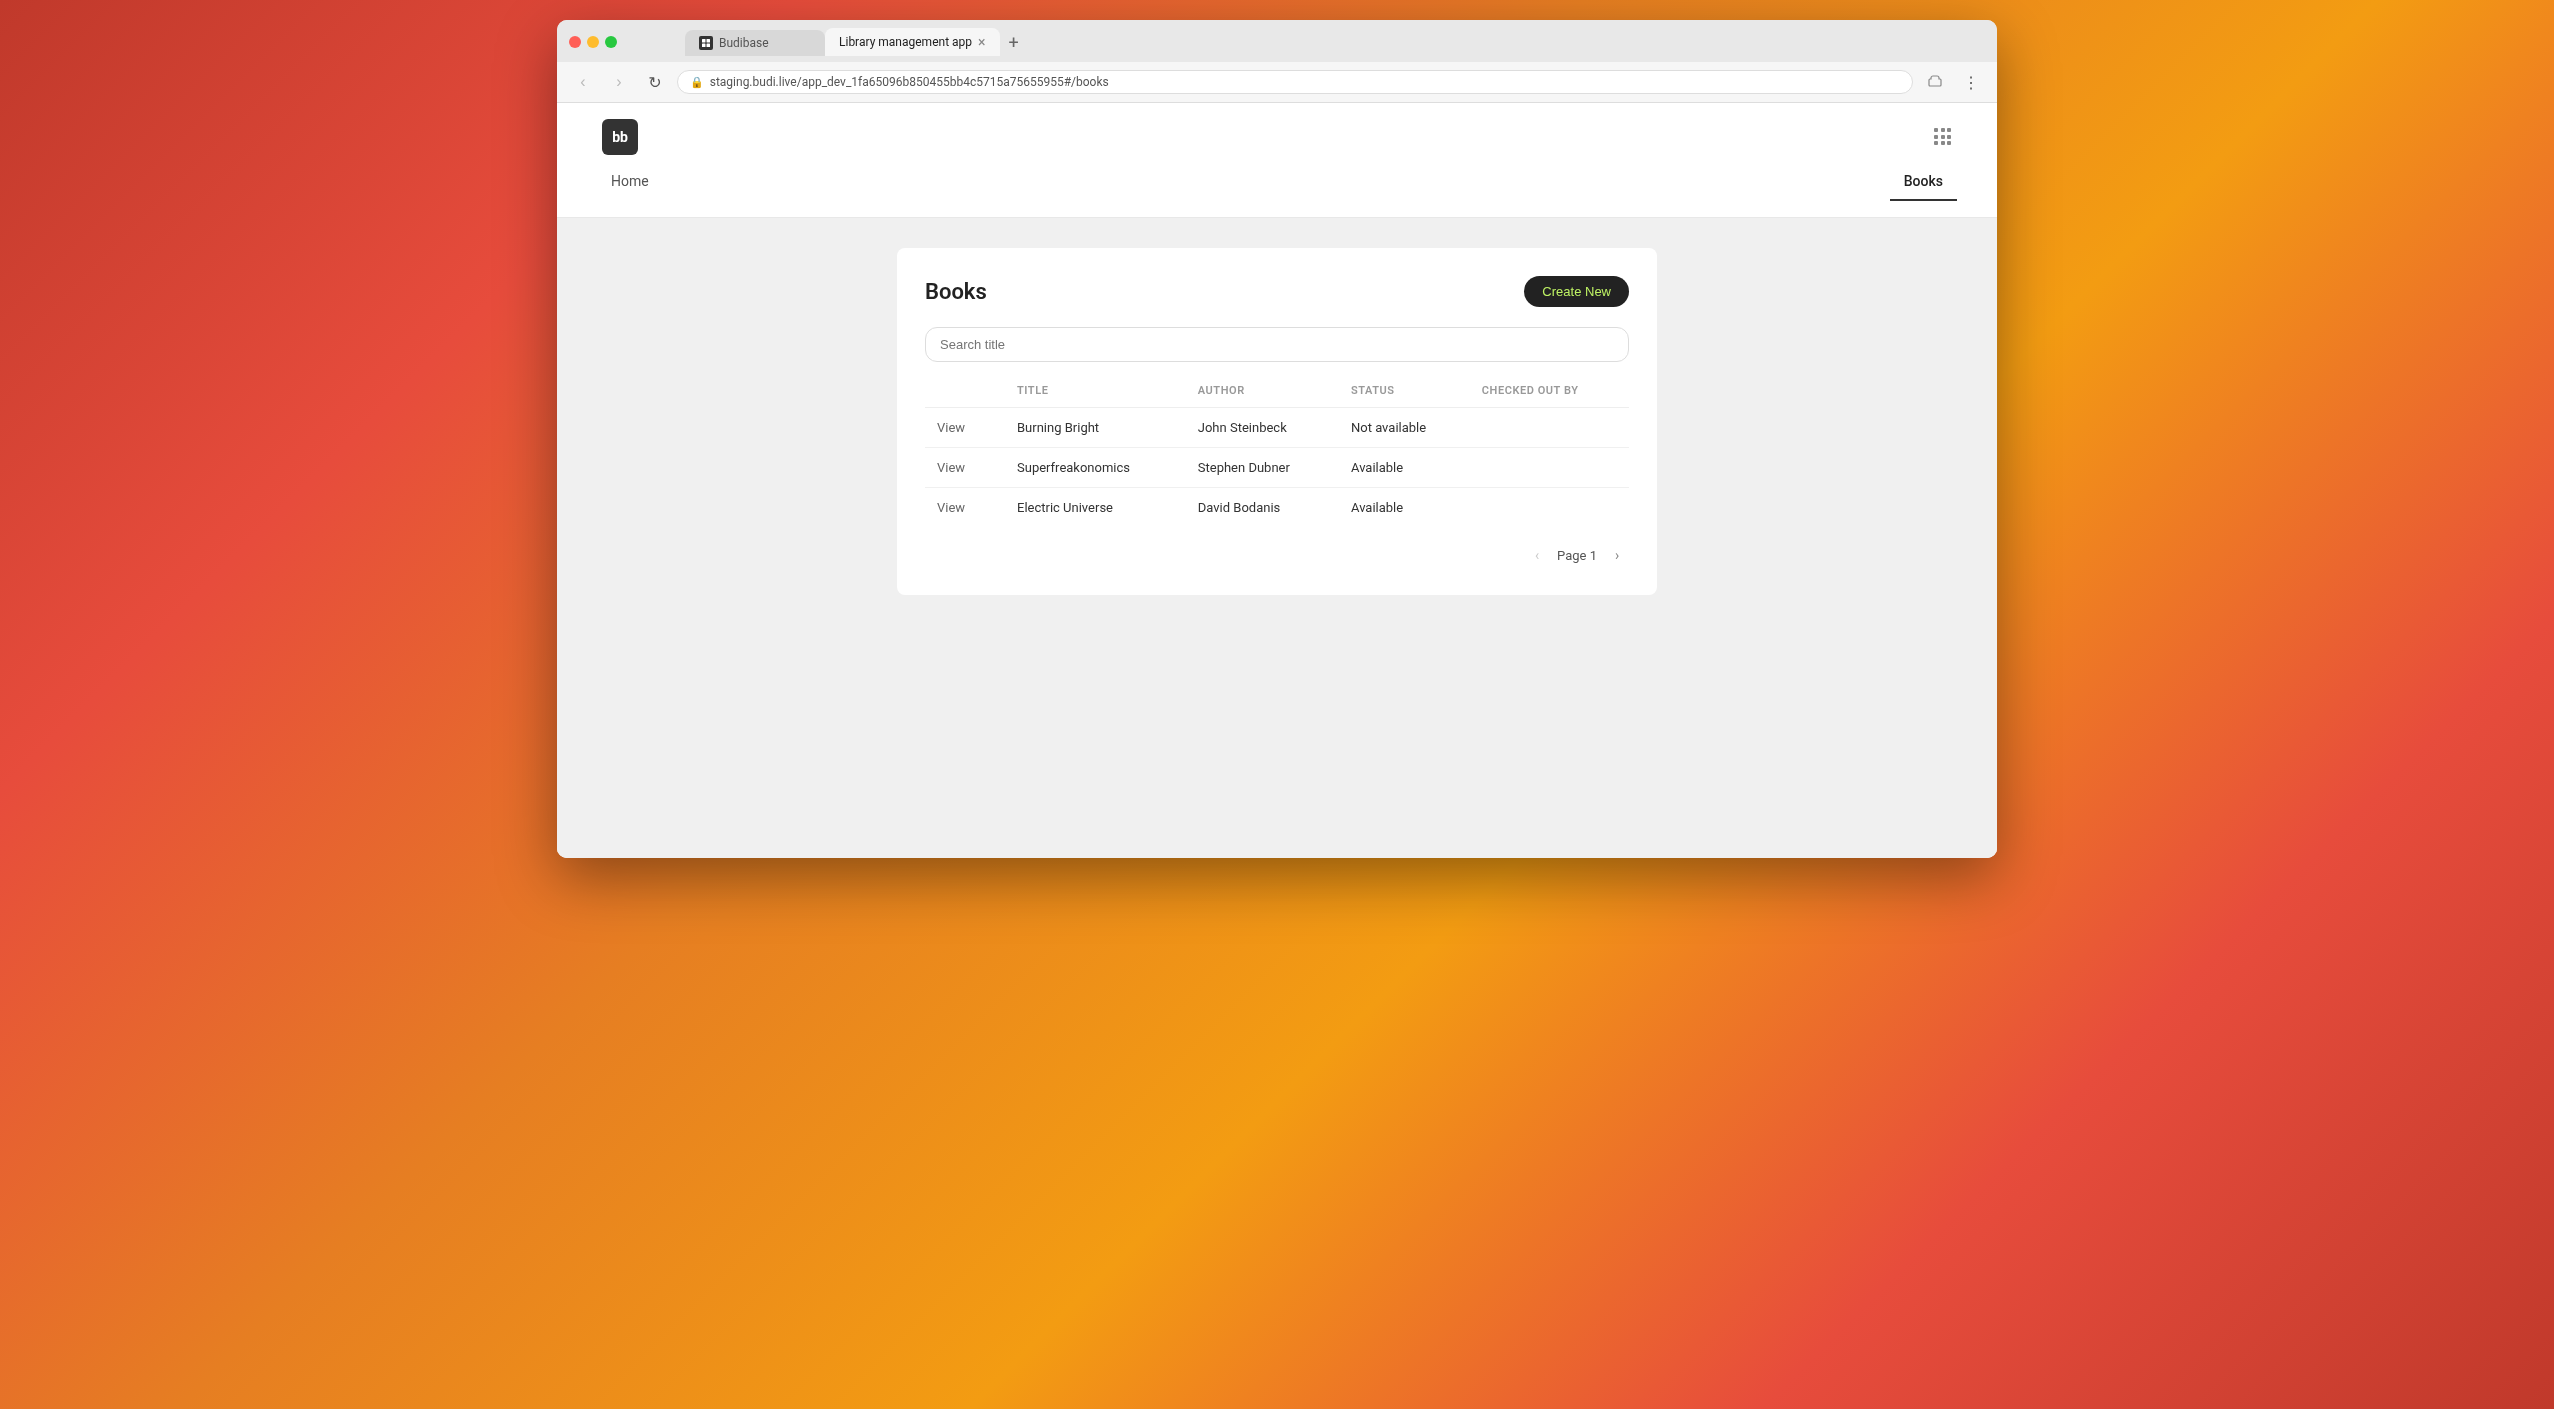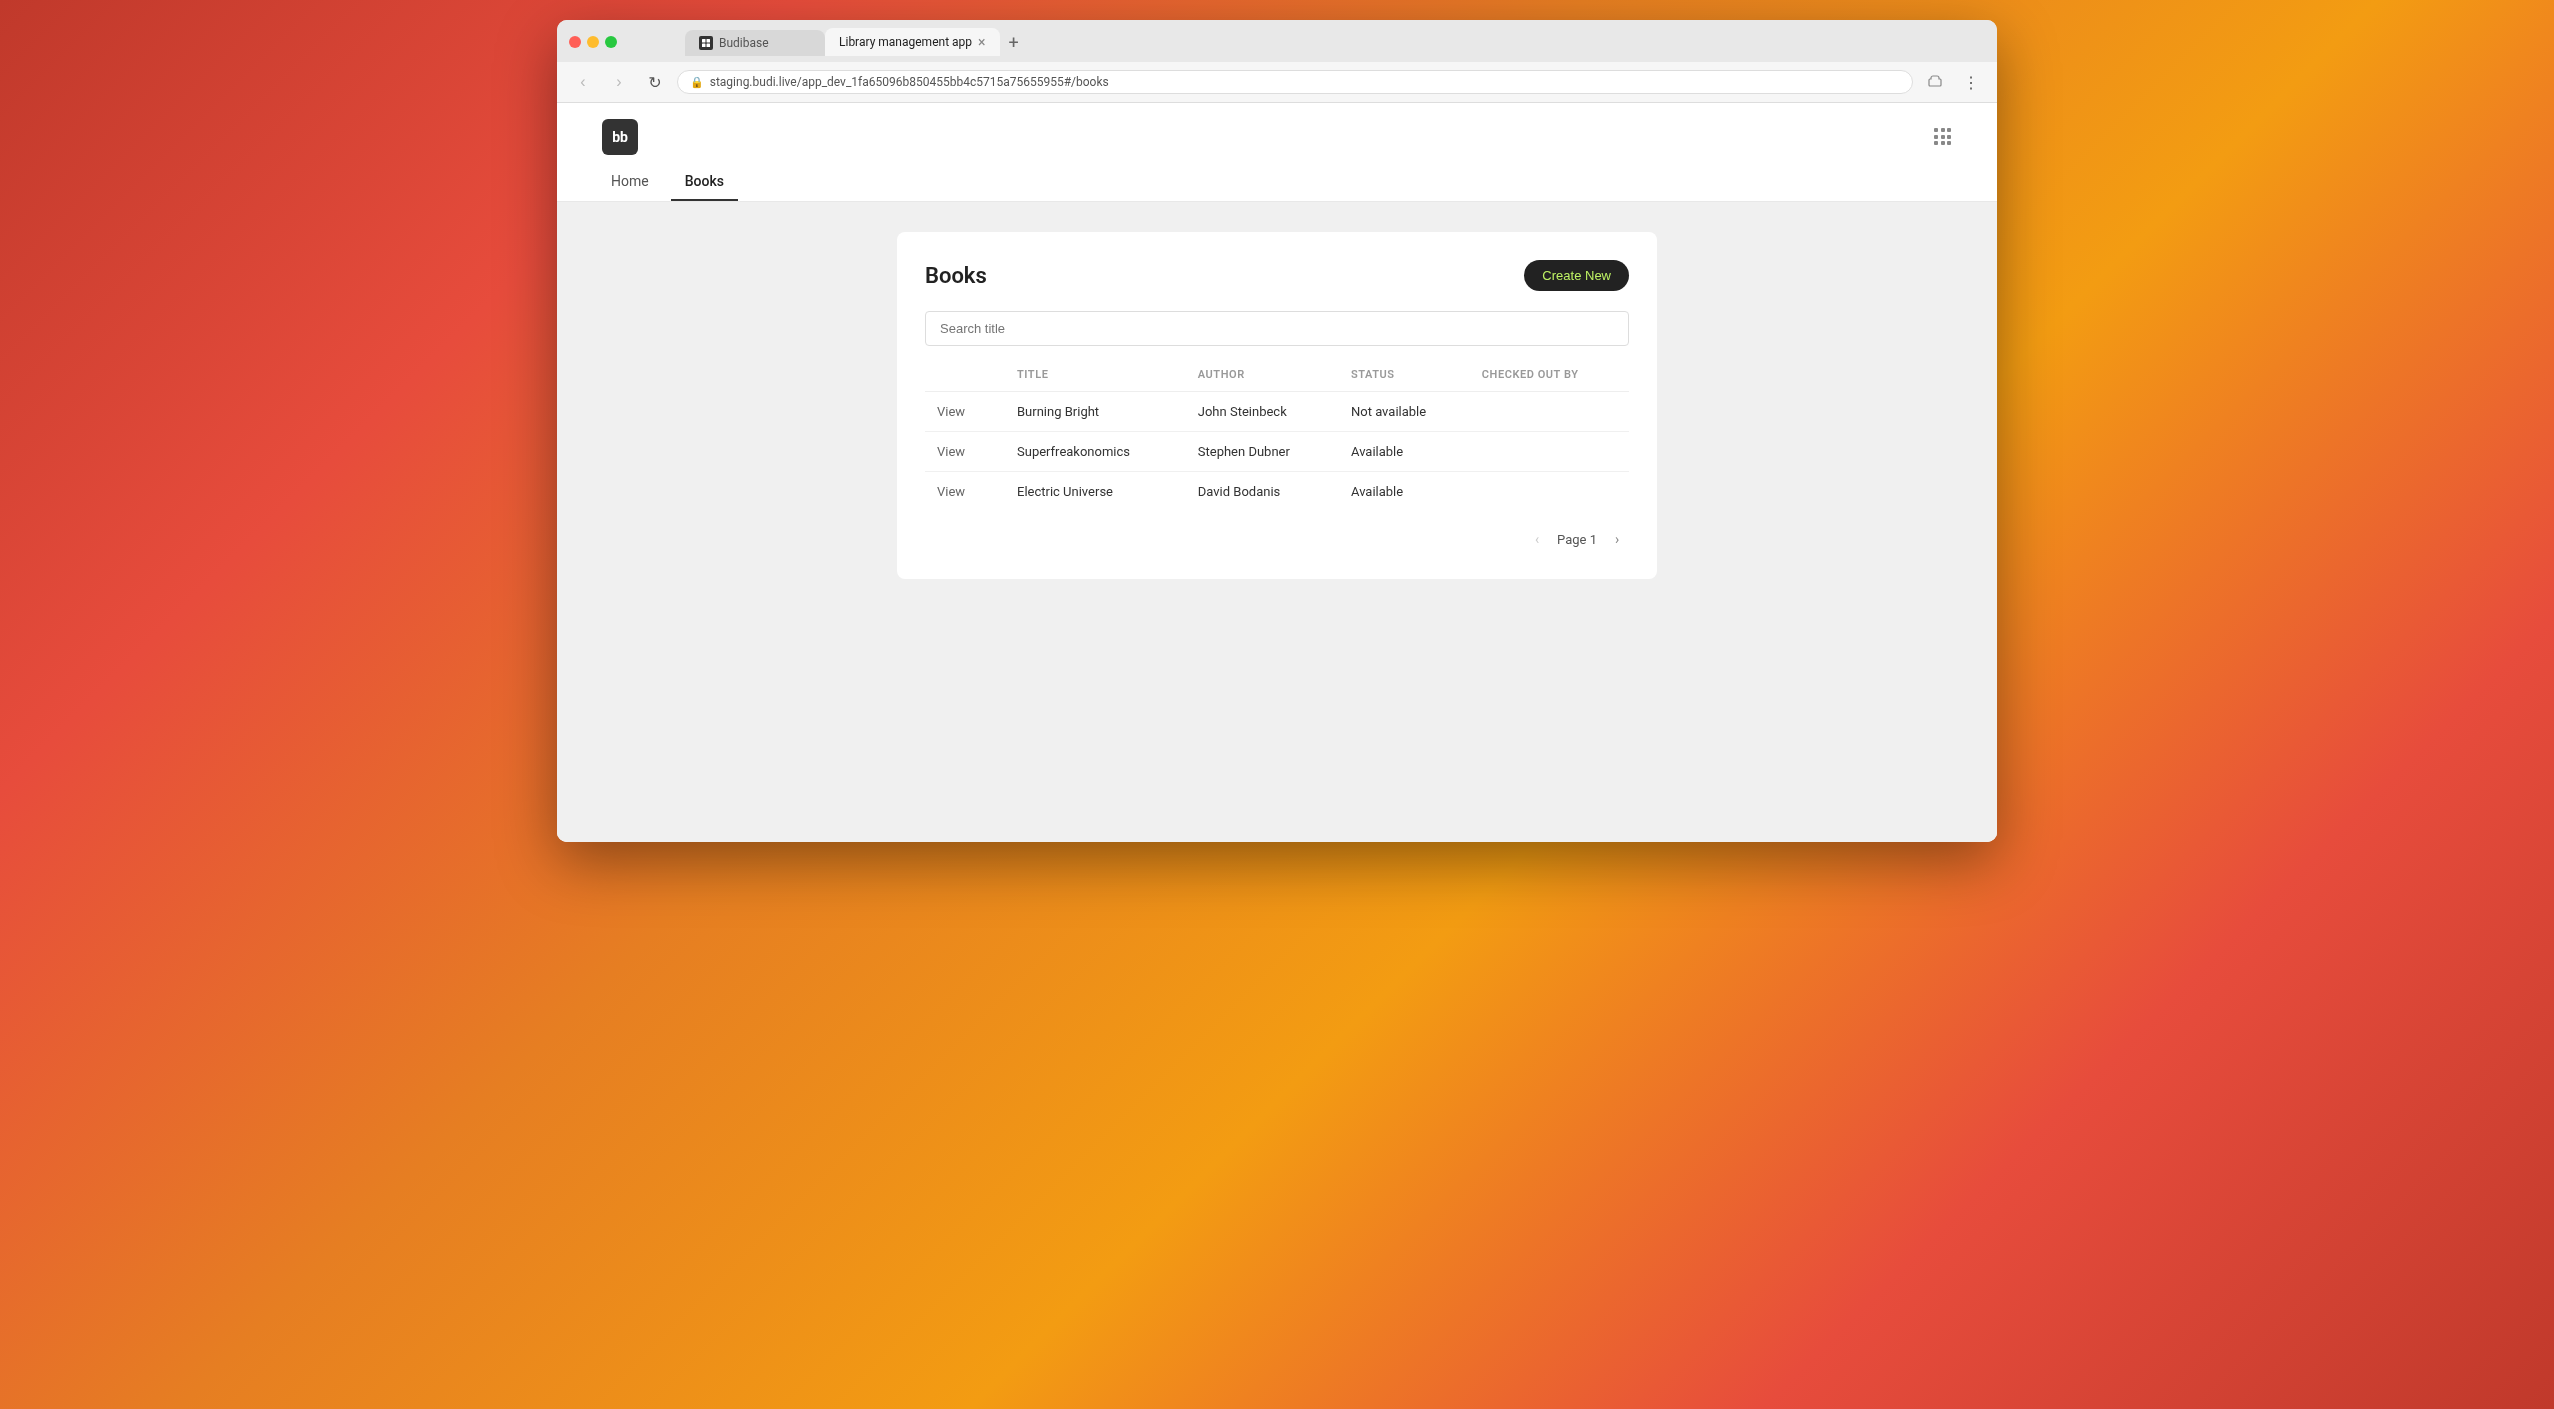--- a/index.html
+++ b/index.html
@@ -211,21 +211,22 @@
     .grid-dot {
       width: 4px;
       height: 4px;
       background: #888;
       border-radius: 1px;
     }
 
     .app-nav {
       display: flex;
       gap: 8px;
-      padding-bottom: 0;
+      padding-bottom: 16px;
+      justify-content: space-between;
     }
 
     .nav-item {
       padding: 10px 14px;
       font-size: 14px;
       color: #555;
       cursor: pointer;
       text-decoration: none;
       display: block;
     }
@@ -272,21 +273,21 @@
       padding: 8px 18px;
       font-size: 13px;
       cursor: pointer;
       font-weight: 500;
     }
 
     .search-input {
       width: 100%;
       padding: 9px 14px;
       border: 1px solid #ddd;
-      border-radius: 4px;
+      border-radius: 12px;
       font-size: 13px;
       color: #888;
       margin-bottom: 16px;
       outline: none;
     }
 
     
     .books-table {
       width: 100%;
       border-collapse: collapse;

